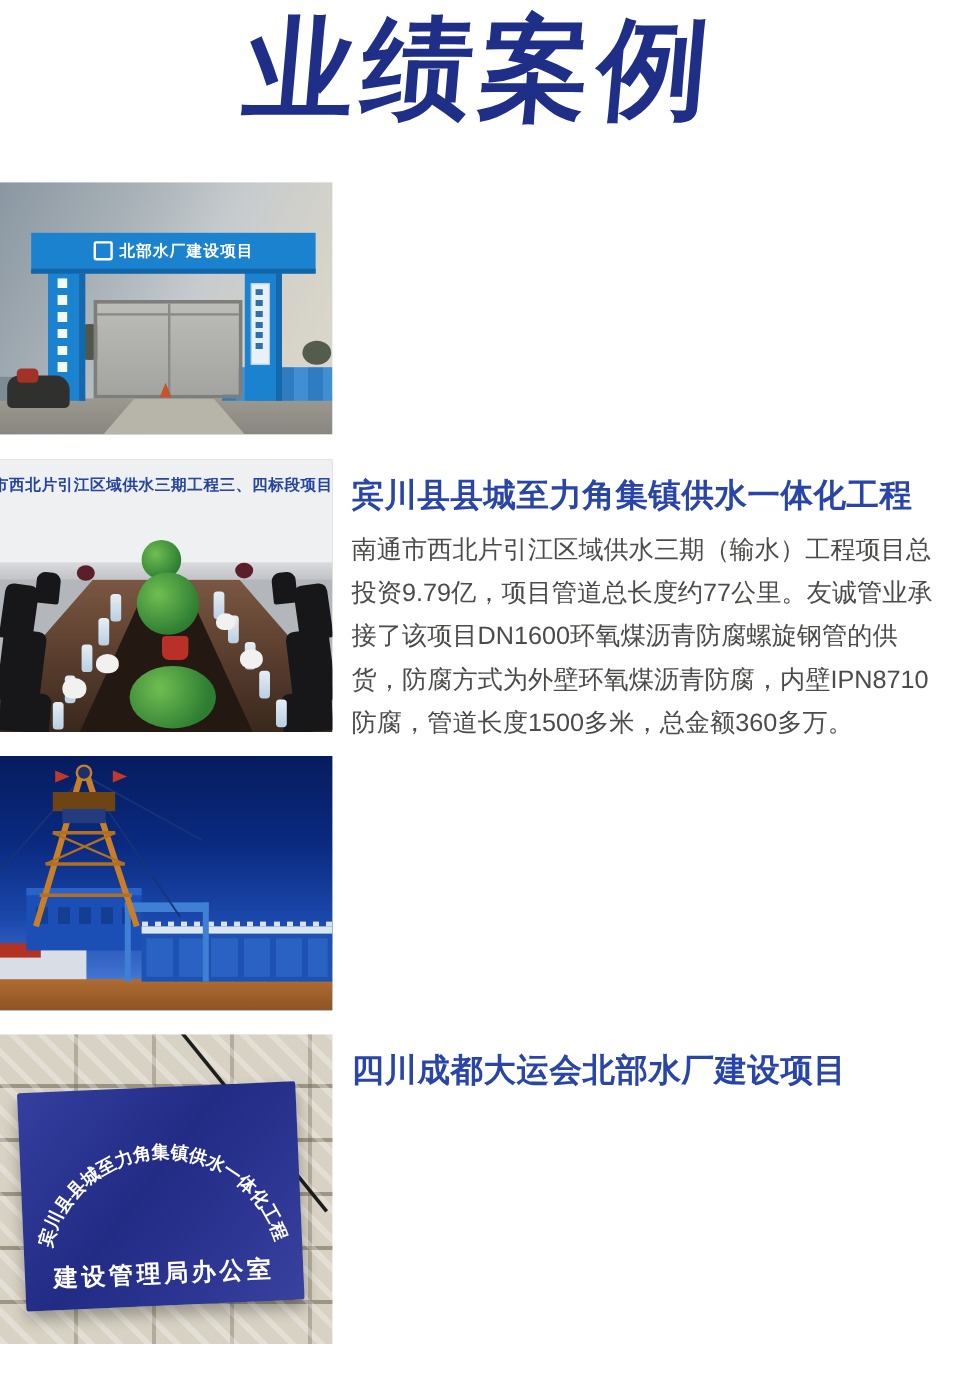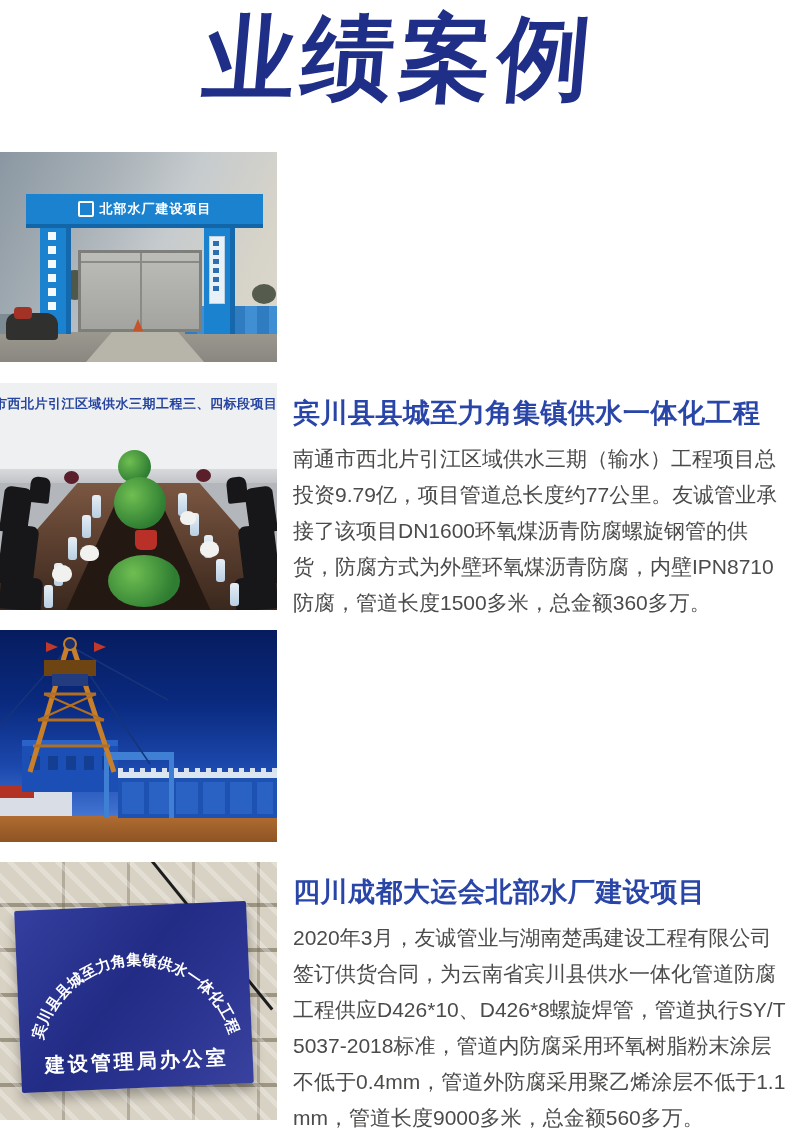--- a/index.html
+++ b/index.html
@@ -229,17 +229,16 @@
           </defs>
           <text fill="#ffffff" font-size="15" font-weight="bold" font-family="Liberation Sans, sans-serif">
             <textPath href="#arcPath" startOffset="2">宾川县县城至力角集镇供水一体化工程</textPath>
           </text>
           <text x="116" y="162" text-anchor="middle" fill="#ffffff" font-size="20" font-weight="bold" letter-spacing="3" font-family="Liberation Sans, sans-serif">建设管理局办公室</text>
         </svg>
       </div>
     </div>
     <div class="ctext">
       <h2 class="chead">四川成都大运会北部水厂建设项目</h2>
-      <p class="cbody">2020年3月，友诚管业与湖南楚禹建设工程有限公司签订供货合同，为云南省宾川县供水一体化管道防腐工程供应D426*10、D426*8螺旋焊管，管道执行SY/T5037-2018标准，管道内防腐采用环氧树脂粉末涂层不低于0.4mm，管道外防腐采用聚乙烯涂层不低于1.1mm，管道长度9000多米，总金额560多万。</p>
     </div>
   </div>
 
 </div>
 
 </body></html>

